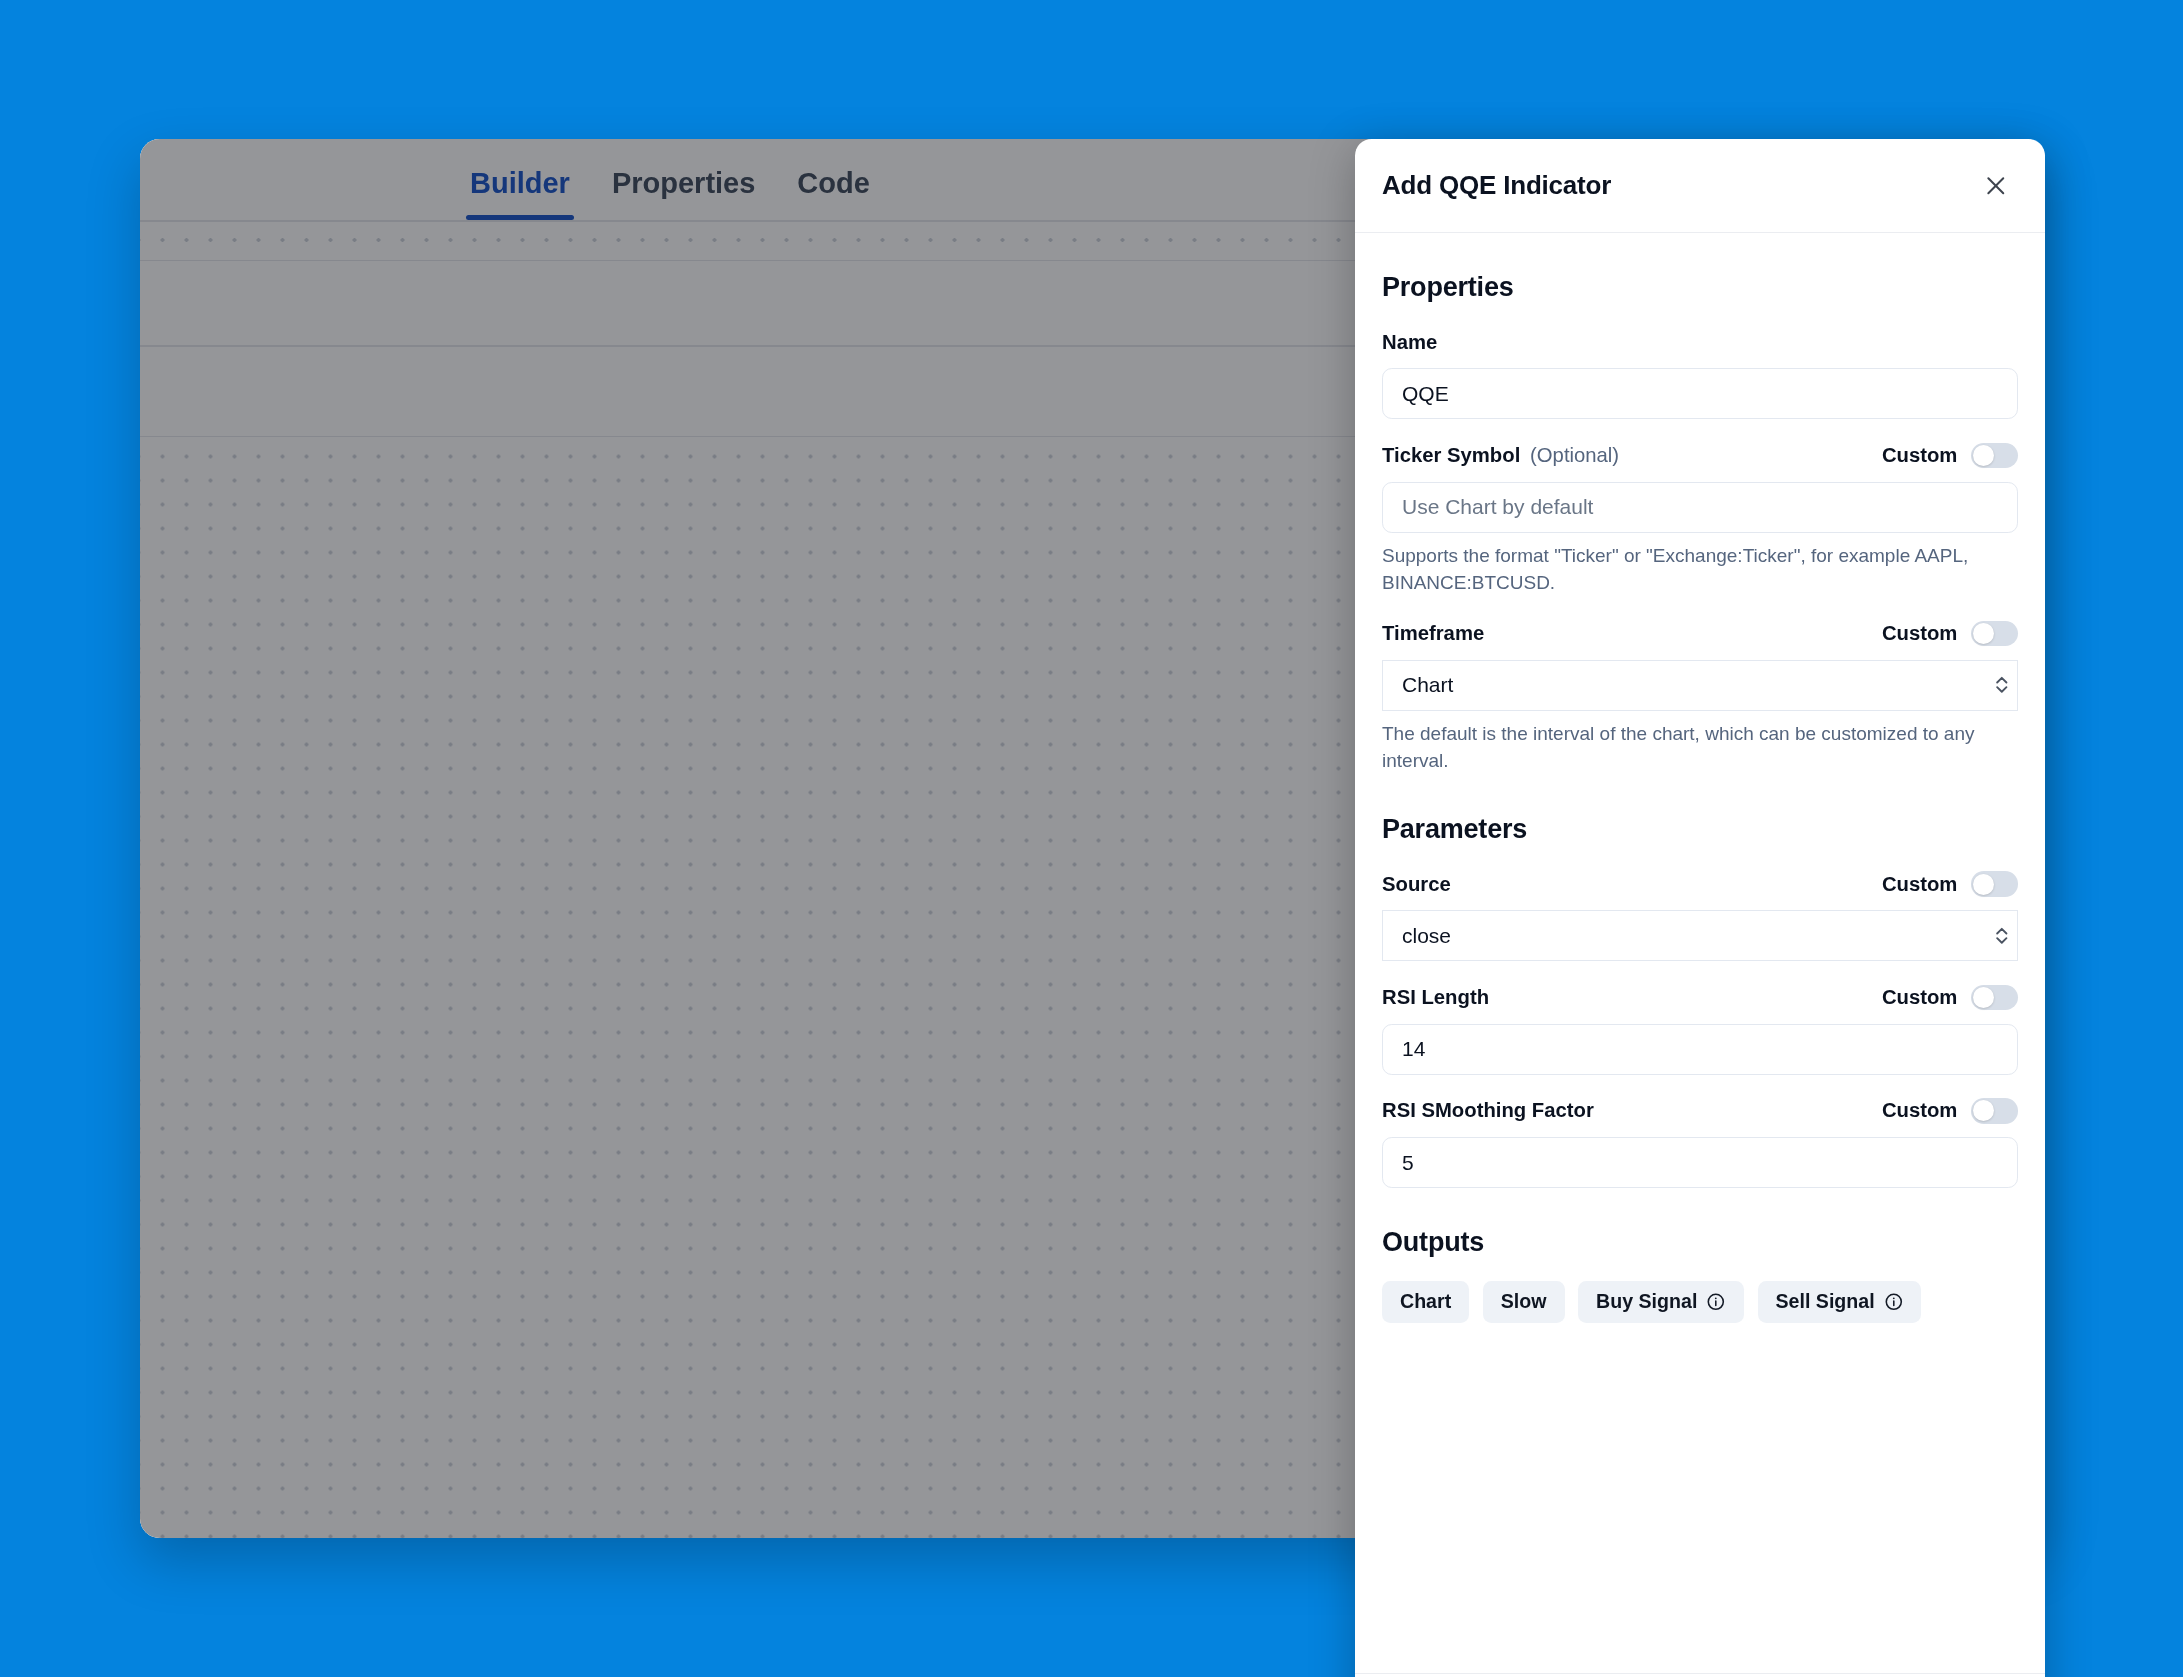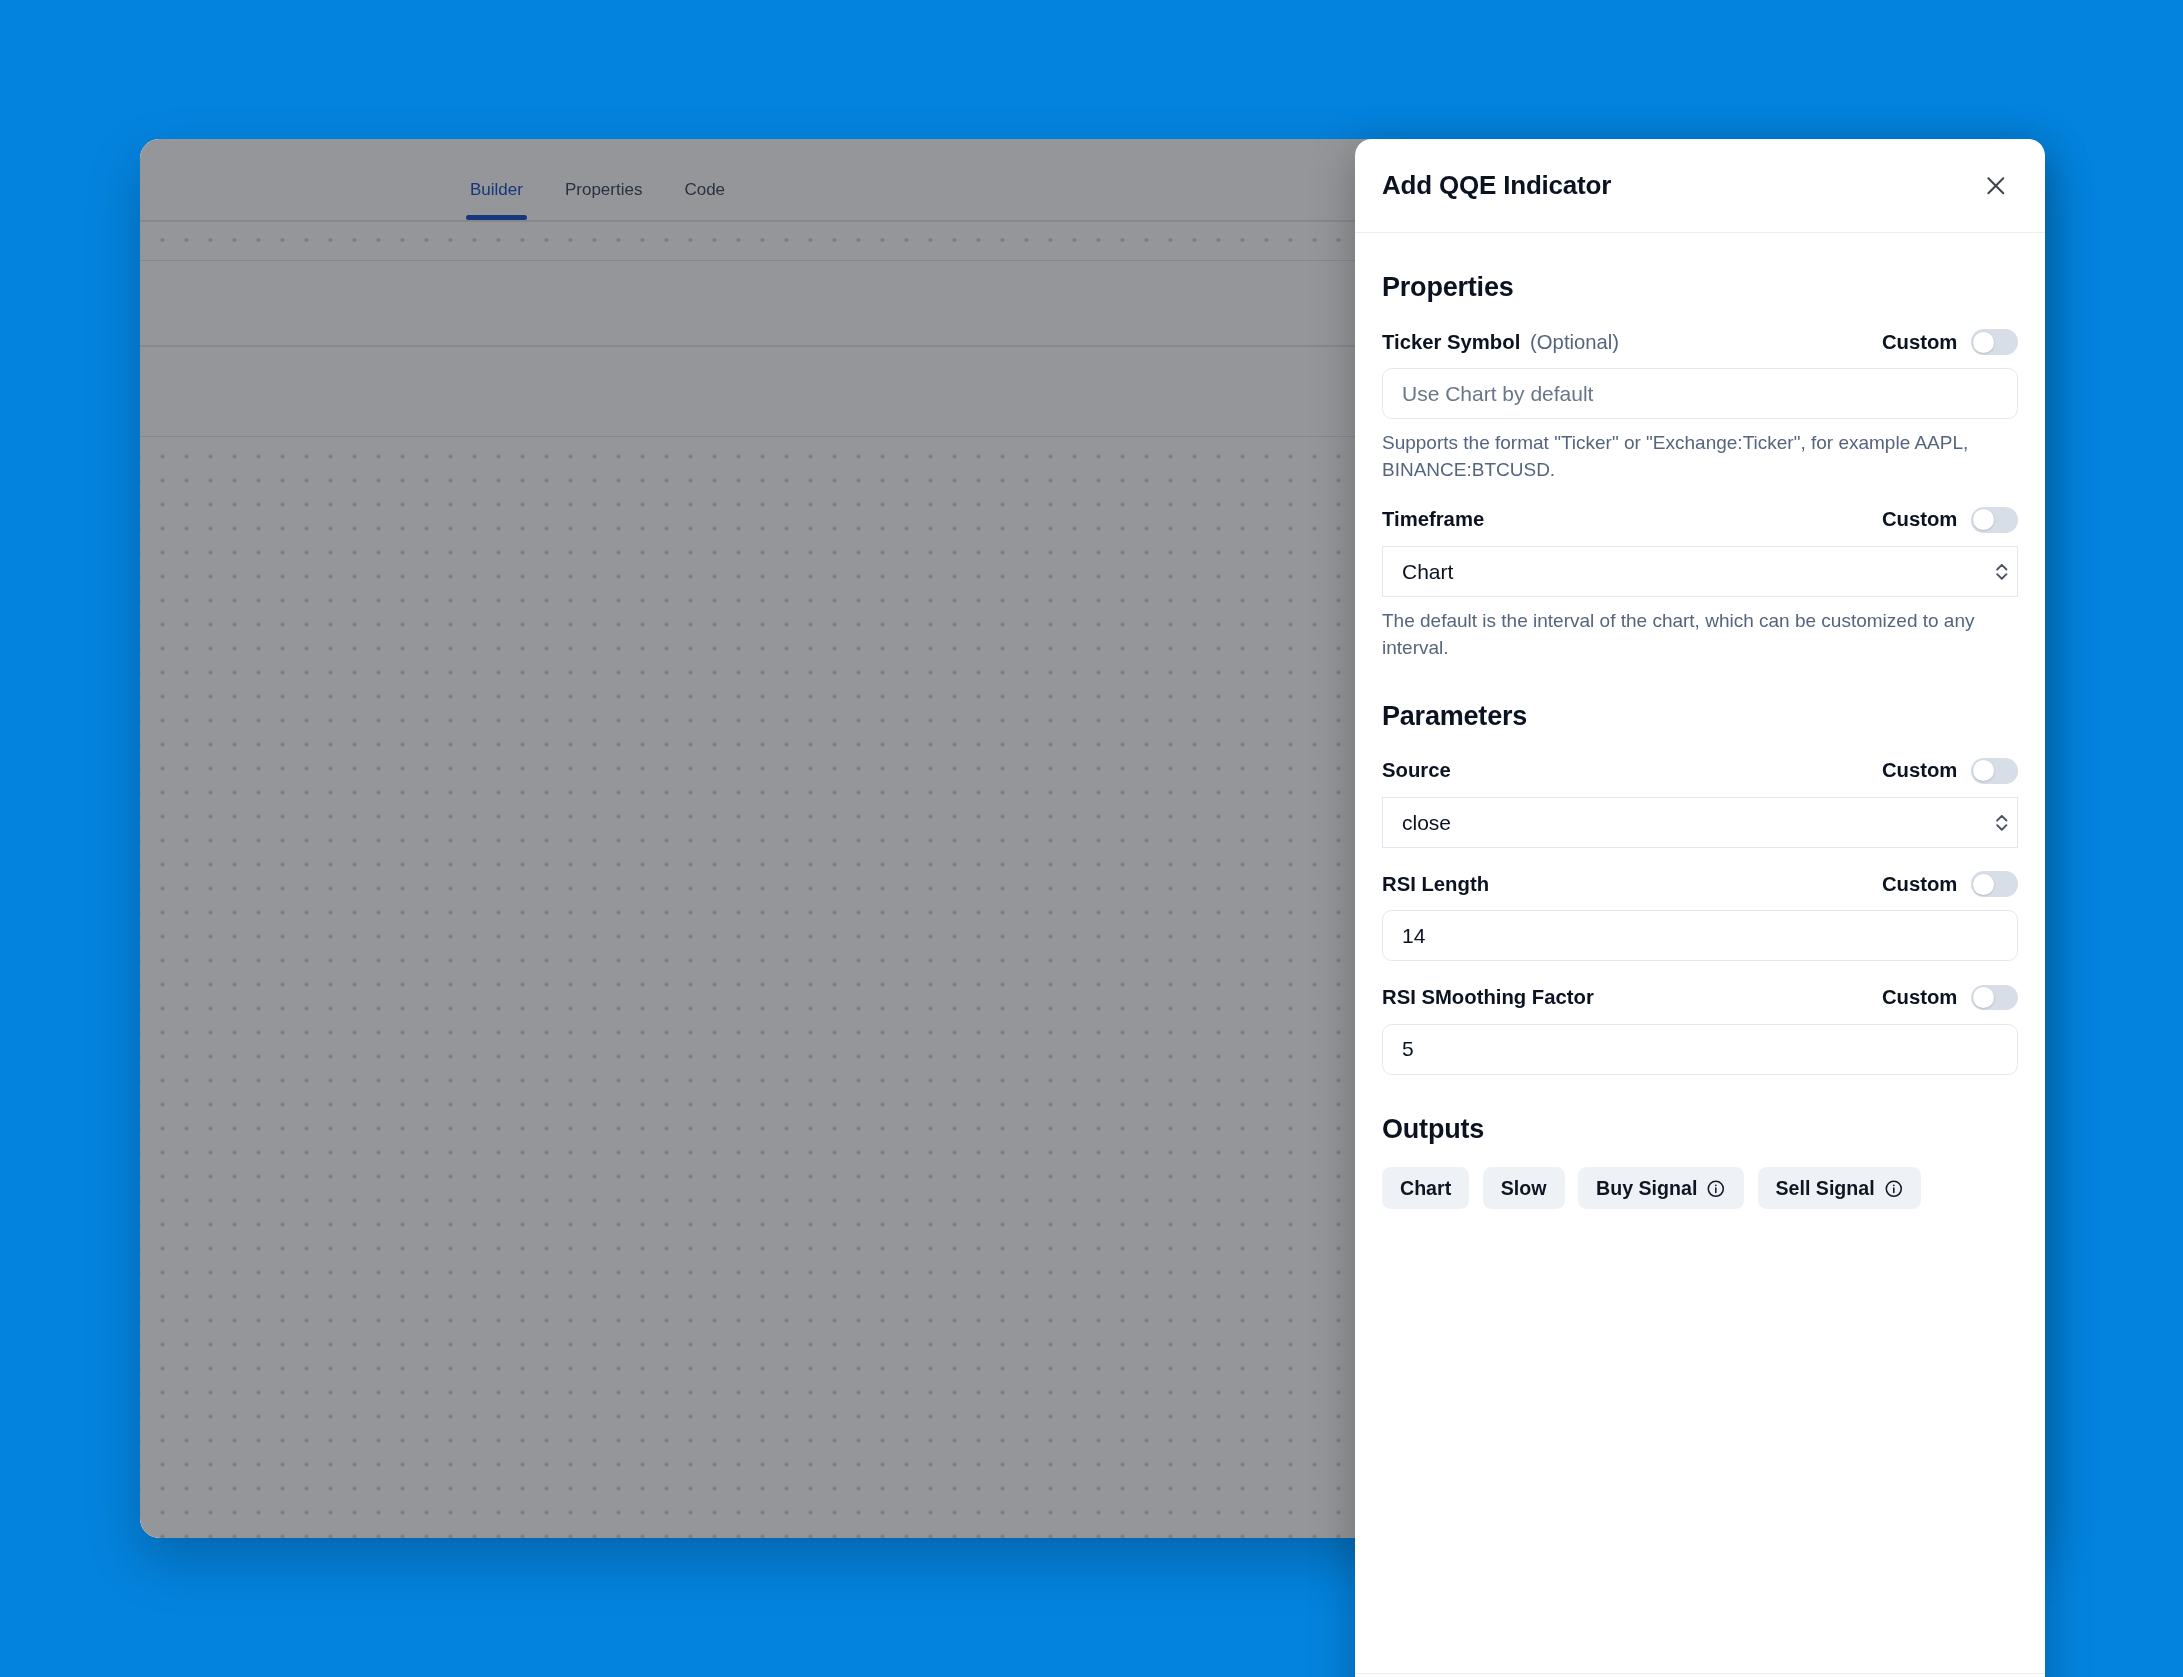--- a/index.html
+++ b/index.html
@@ -31,22 +31,22 @@
 
   #app-tabbar {
     height: 81px;
     background: #ffffff;
     display: flex;
     align-items: flex-end;
     padding-left: 309px;
     gap: 0;
   }
   .app-tab {
-    font-size: 17px;
-    font-weight: normal;
+    font-size: 29px;
+    font-weight: bold;
     color: #3d4a5c;
     padding: 0 21px 19.6px 21px;
     position: relative;
     white-space: nowrap;
   }
   .app-tab.active { color: #1652c8; }
   .app-tab.active::after {
     content: "";
     position: absolute;
     left: 16.6px; right: 16.6px; bottom: 0;
@@ -338,20 +338,28 @@
         <line x1="5" y1="5" x2="19" y2="19"></line>
         <line x1="19" y1="5" x2="5" y2="19"></line>
       </svg>
     </div>
   </div>
 
   <div id="modal-body">
 
     <div class="section-title">Properties</div>
 
+    <div class="field">
+      <div class="field-head">
+        <span class="field-label">Name</span>
+      </div>
+      <div class="input-box">
+        <span>QQE</span>
+      </div>
+    </div>
 
     <div class="field">
       <div class="field-head">
         <span class="field-label">Ticker Symbol</span>
         <span class="field-optional">(Optional)</span>
         <span class="field-head-right">
           <span class="custom-label">Custom</span>
           <span class="toggle"></span>
         </span>
       </div>

